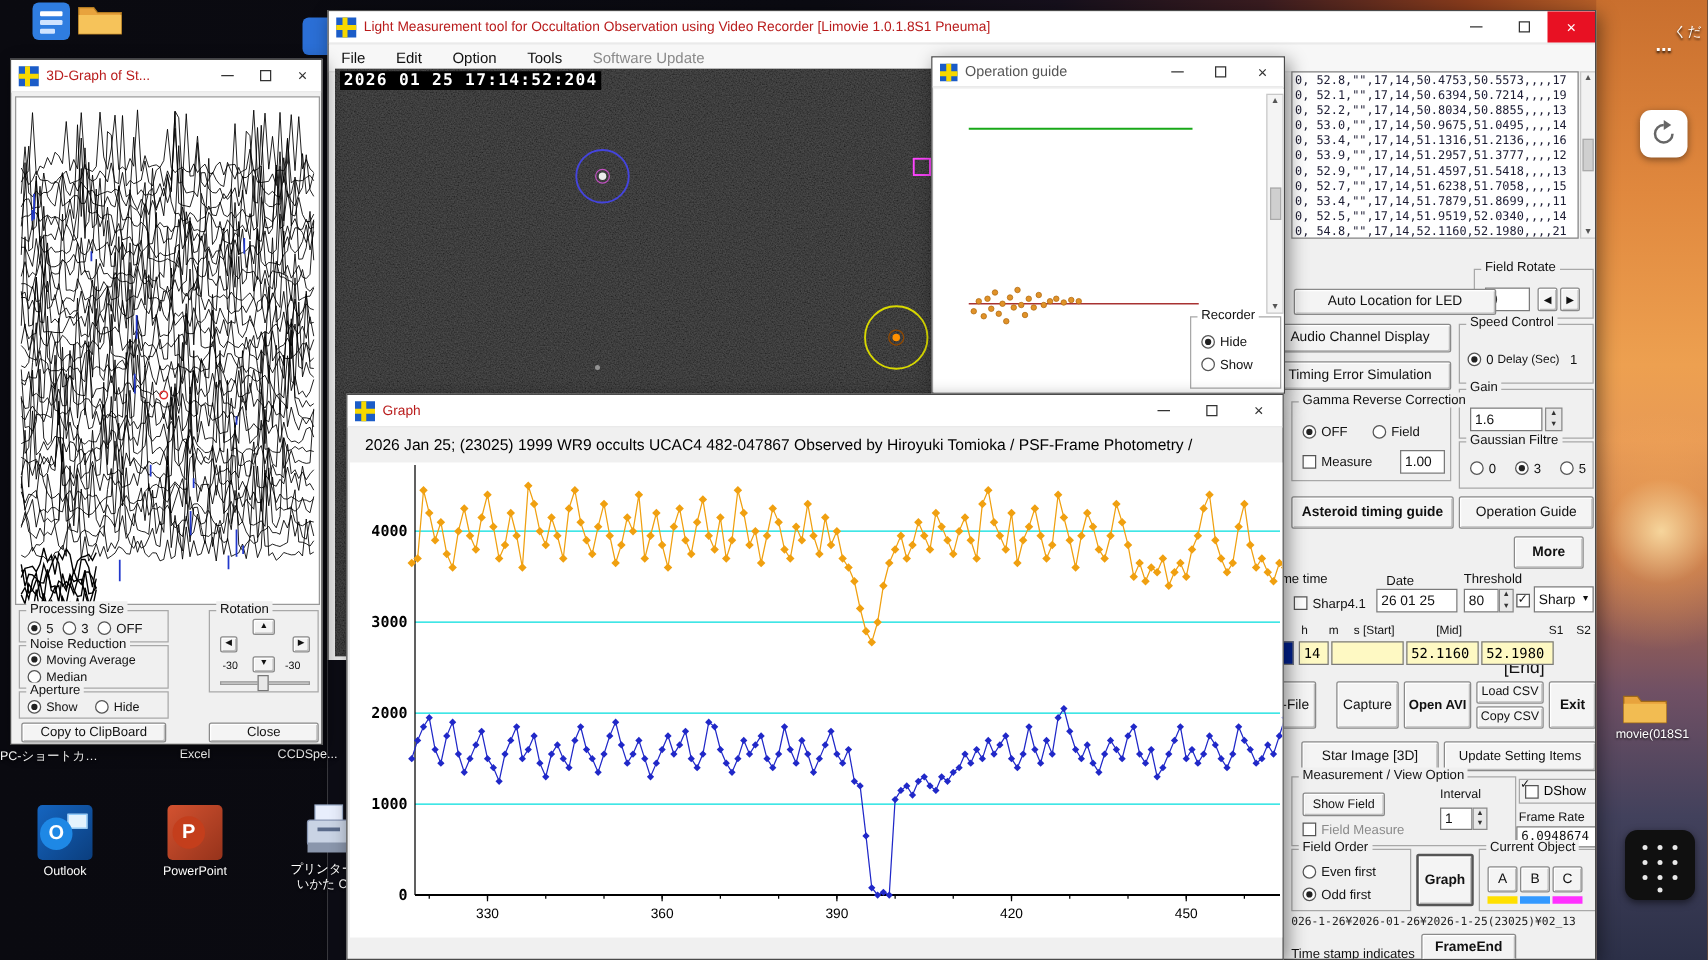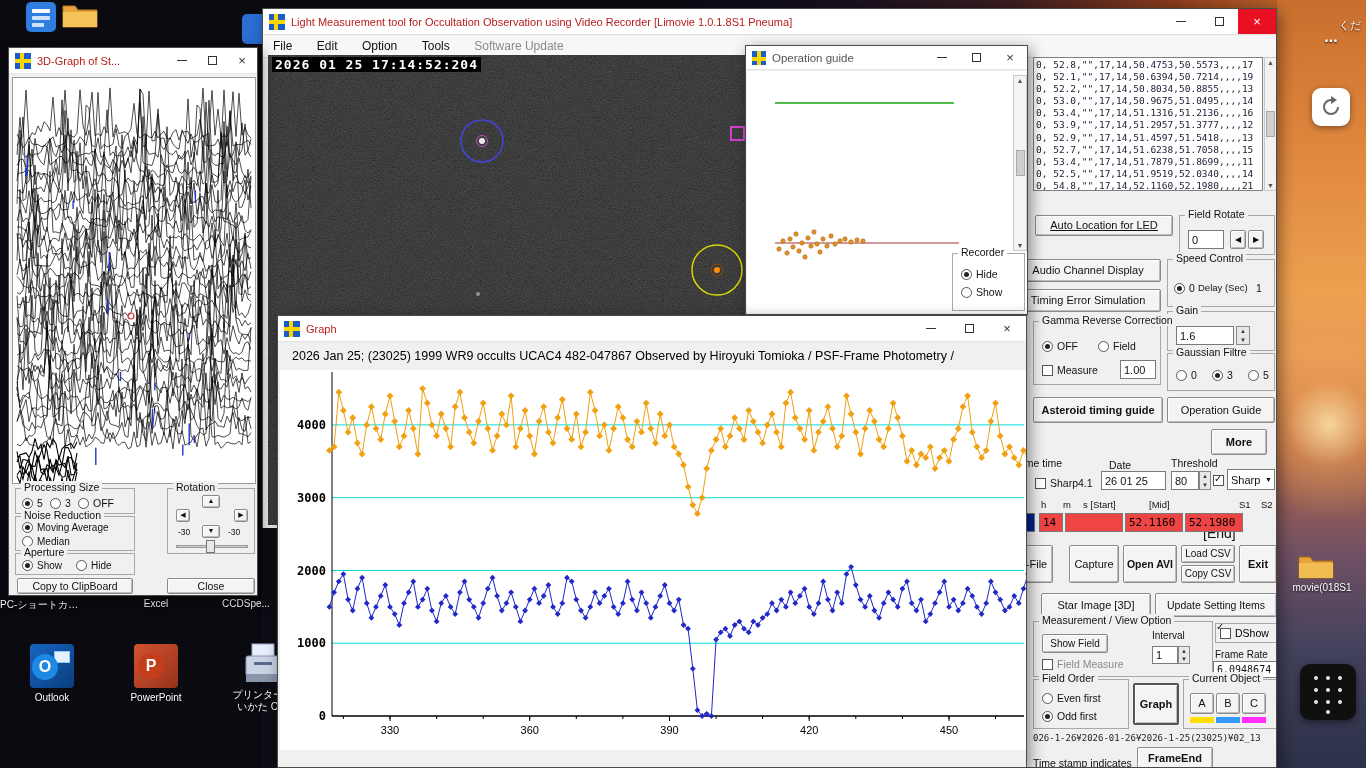--- a/index.html
+++ b/index.html
@@ -20,21 +20,21 @@
 .maxi{display:inline-block;width:9px;height:9px;border:1px solid #333}
 .gb{position:absolute;border:1px solid #a8a8a8}
 .gb .gl{position:absolute;top:-8px;left:5px;background:#f0f0f0;padding:0 3px;font-size:10.5px;color:#111;white-space:nowrap}
 .rd{display:inline-block;width:11px;height:11px;border:1px solid #555;border-radius:50%;background:#fff;vertical-align:-2px;margin-right:4px;position:relative}
 .rd.s::after{content:"";position:absolute;left:2px;top:2px;width:5px;height:5px;border-radius:50%;background:#222}
 .cb{display:inline-block;width:11px;height:11px;border:1px solid #555;background:#fff;vertical-align:-2px;margin-right:4px;position:relative}
 .cb.c::after{content:"✓";position:absolute;left:0;top:-3px;font-size:10px;color:#111}
 .lbl{position:absolute;font-size:10.5px;color:#111;white-space:nowrap}
 .btn{position:absolute;background:#f4f4f4;border:1px solid #8a8a8a;border-radius:2px;display:flex;align-items:center;justify-content:center;text-align:center;font-size:11px;color:#111;box-shadow:inset 1px 1px 0 #fff,inset -1px -1px 0 #bdbdbd;cursor:default;line-height:1.15}
 .tf{position:absolute;background:#fff;border:1px solid #7a7a7a;font-size:11px;color:#111;display:flex;align-items:center;padding-left:3px;white-space:nowrap}
-.cyf{position:absolute;background:#ef4444;border:1px solid #7a7a7a;font-size:11px;color:#000;display:flex;align-items:center;padding-left:3px;font-family:"DejaVu Sans Mono",monospace}
+.cyf{position:absolute;background:#fef9c3;border:1px solid #7a7a7a;font-size:11px;color:#000;display:flex;align-items:center;padding-left:3px;font-family:"DejaVu Sans Mono",monospace}
 .spin{position:absolute;display:flex;flex-direction:column;border:1px solid #8a8a8a;background:#e8e8e8}
 .spin span{flex:1;font-size:6px;line-height:1;display:flex;align-items:center;justify-content:center;color:#333}
 .sb{position:absolute;background:#f2f2f2;border:1px solid #c8c8c8;display:flex;flex-direction:column;align-items:center;justify-content:space-between;font-size:7px;color:#555;padding:1px}
 .sb .thumb{width:9px;height:26px;background:#cfcfcf;border:1px solid #aaa}
 .mi{display:inline-block;padding:0 10px;font-size:12px;line-height:21px;color:#111}
 .mi.dim{color:#8a8a8a}
 .dlabel{position:absolute;color:#fff;font-size:10px;text-align:center;text-shadow:0 1px 2px rgba(0,0,0,.9);white-space:nowrap;overflow:hidden;text-overflow:ellipsis}
 .dataline{font-family:"DejaVu Sans Mono",monospace;font-size:9.5px;line-height:12.1px;white-space:pre;color:#1c1c34}
 .mono{font-family:"DejaVu Sans Mono",monospace}
 </style>
@@ -152,21 +152,21 @@
         <span class="thumb"></span>
         <span>▼</span>
     </div>
 
     <div class="gb" style="left:916px;top:206px;width:96px;height:40px">
       <span class="gl">Field Rotate</span>
       <span class="tf" style="left:8px;top:14px;width:36px;height:19px">0</span>
       <span class="btn" style="left:50px;top:14px;width:16px;height:19px;font-size:8px">◀</span>
       <span class="btn" style="left:68px;top:14px;width:16px;height:19px;font-size:8px">▶</span>
     </div>
-    <div class="btn" style="left:772px;top:206px;width:138px;height:21px;text-decoration:underline">Auto Location for LED</div>
+    <div class="btn" style="left:772px;top:222px;width:162px;height:21px;">Auto Location for LED</div>
     <div class="btn" style="left:752px;top:250px;width:146px;height:23px">Audio Channel Display</div>
     <div class="btn" style="left:752px;top:280px;width:146px;height:23px">Timing Error Simulation</div>
 
     <div class="gb" style="left:904px;top:250px;width:108px;height:48px">
       <span class="gl">Speed Control</span>
       <span class="lbl" style="left:6px;top:22px"><span class="rd s"></span><span>0</span></span>
       <span class="lbl" style="left:30px;top:22px;font-size:9.5px">Delay (Sec)</span>
       <span class="lbl" style="left:88px;top:22px">1</span>
     </div>
 

